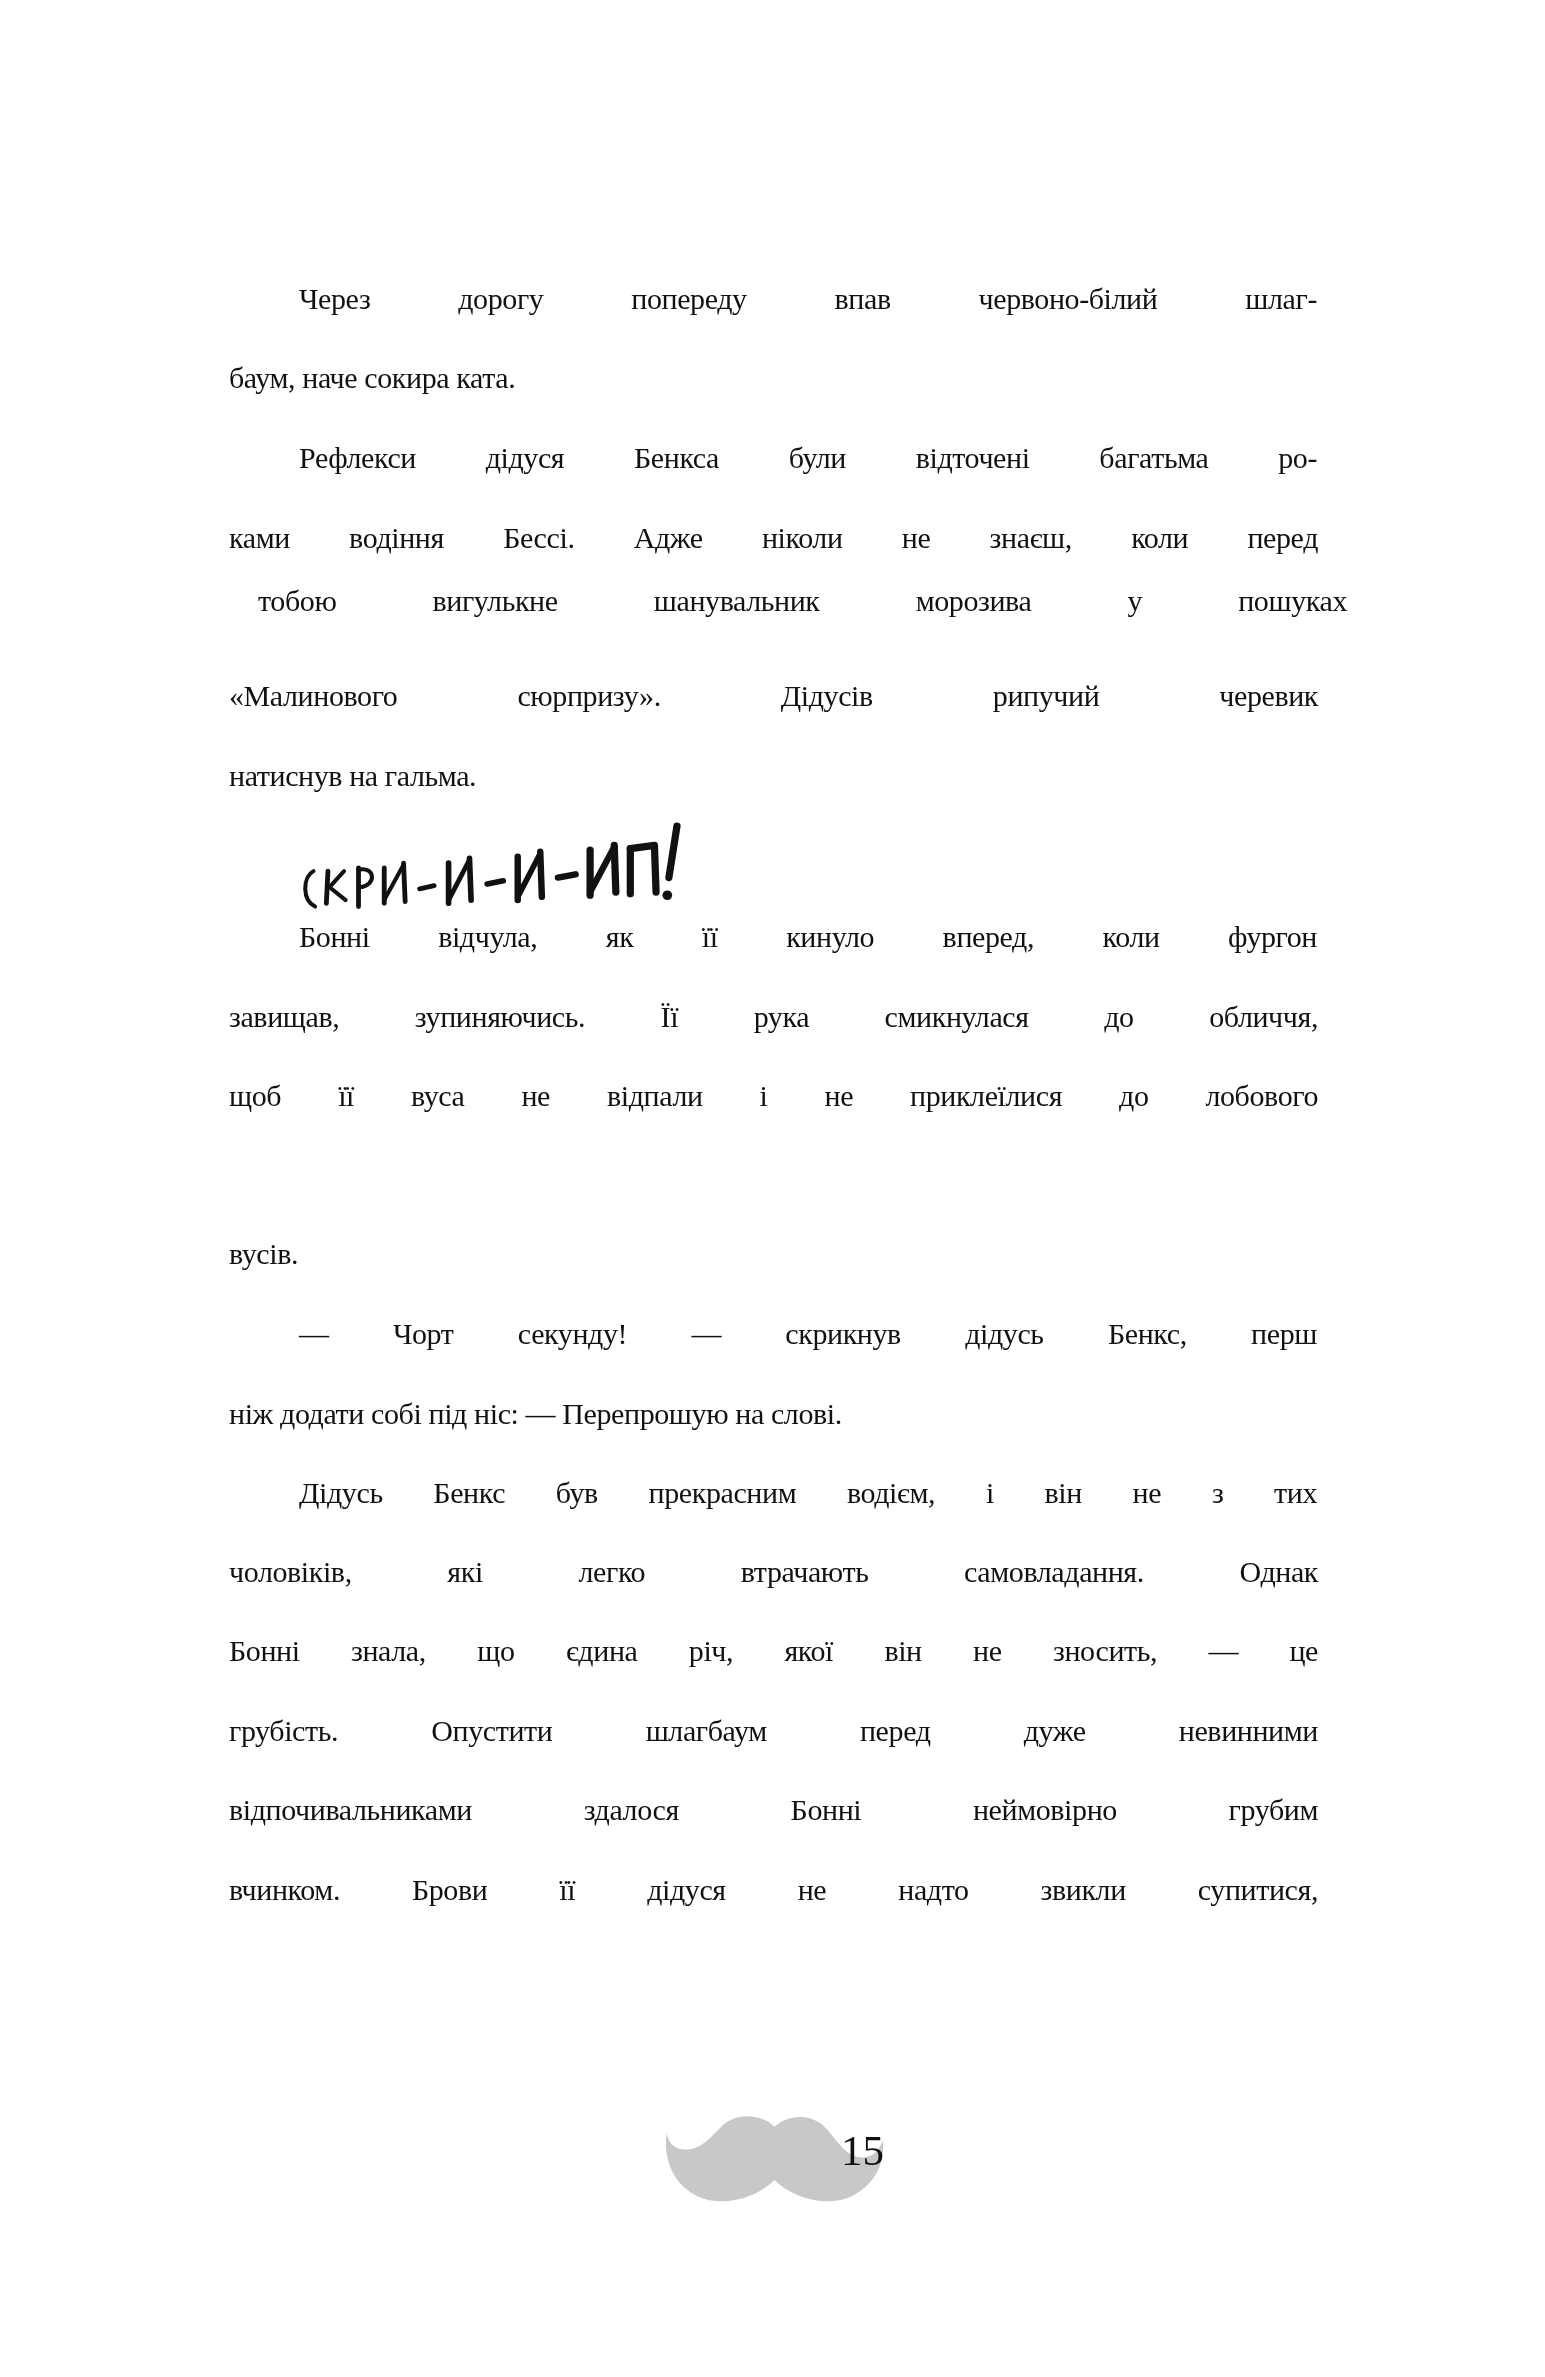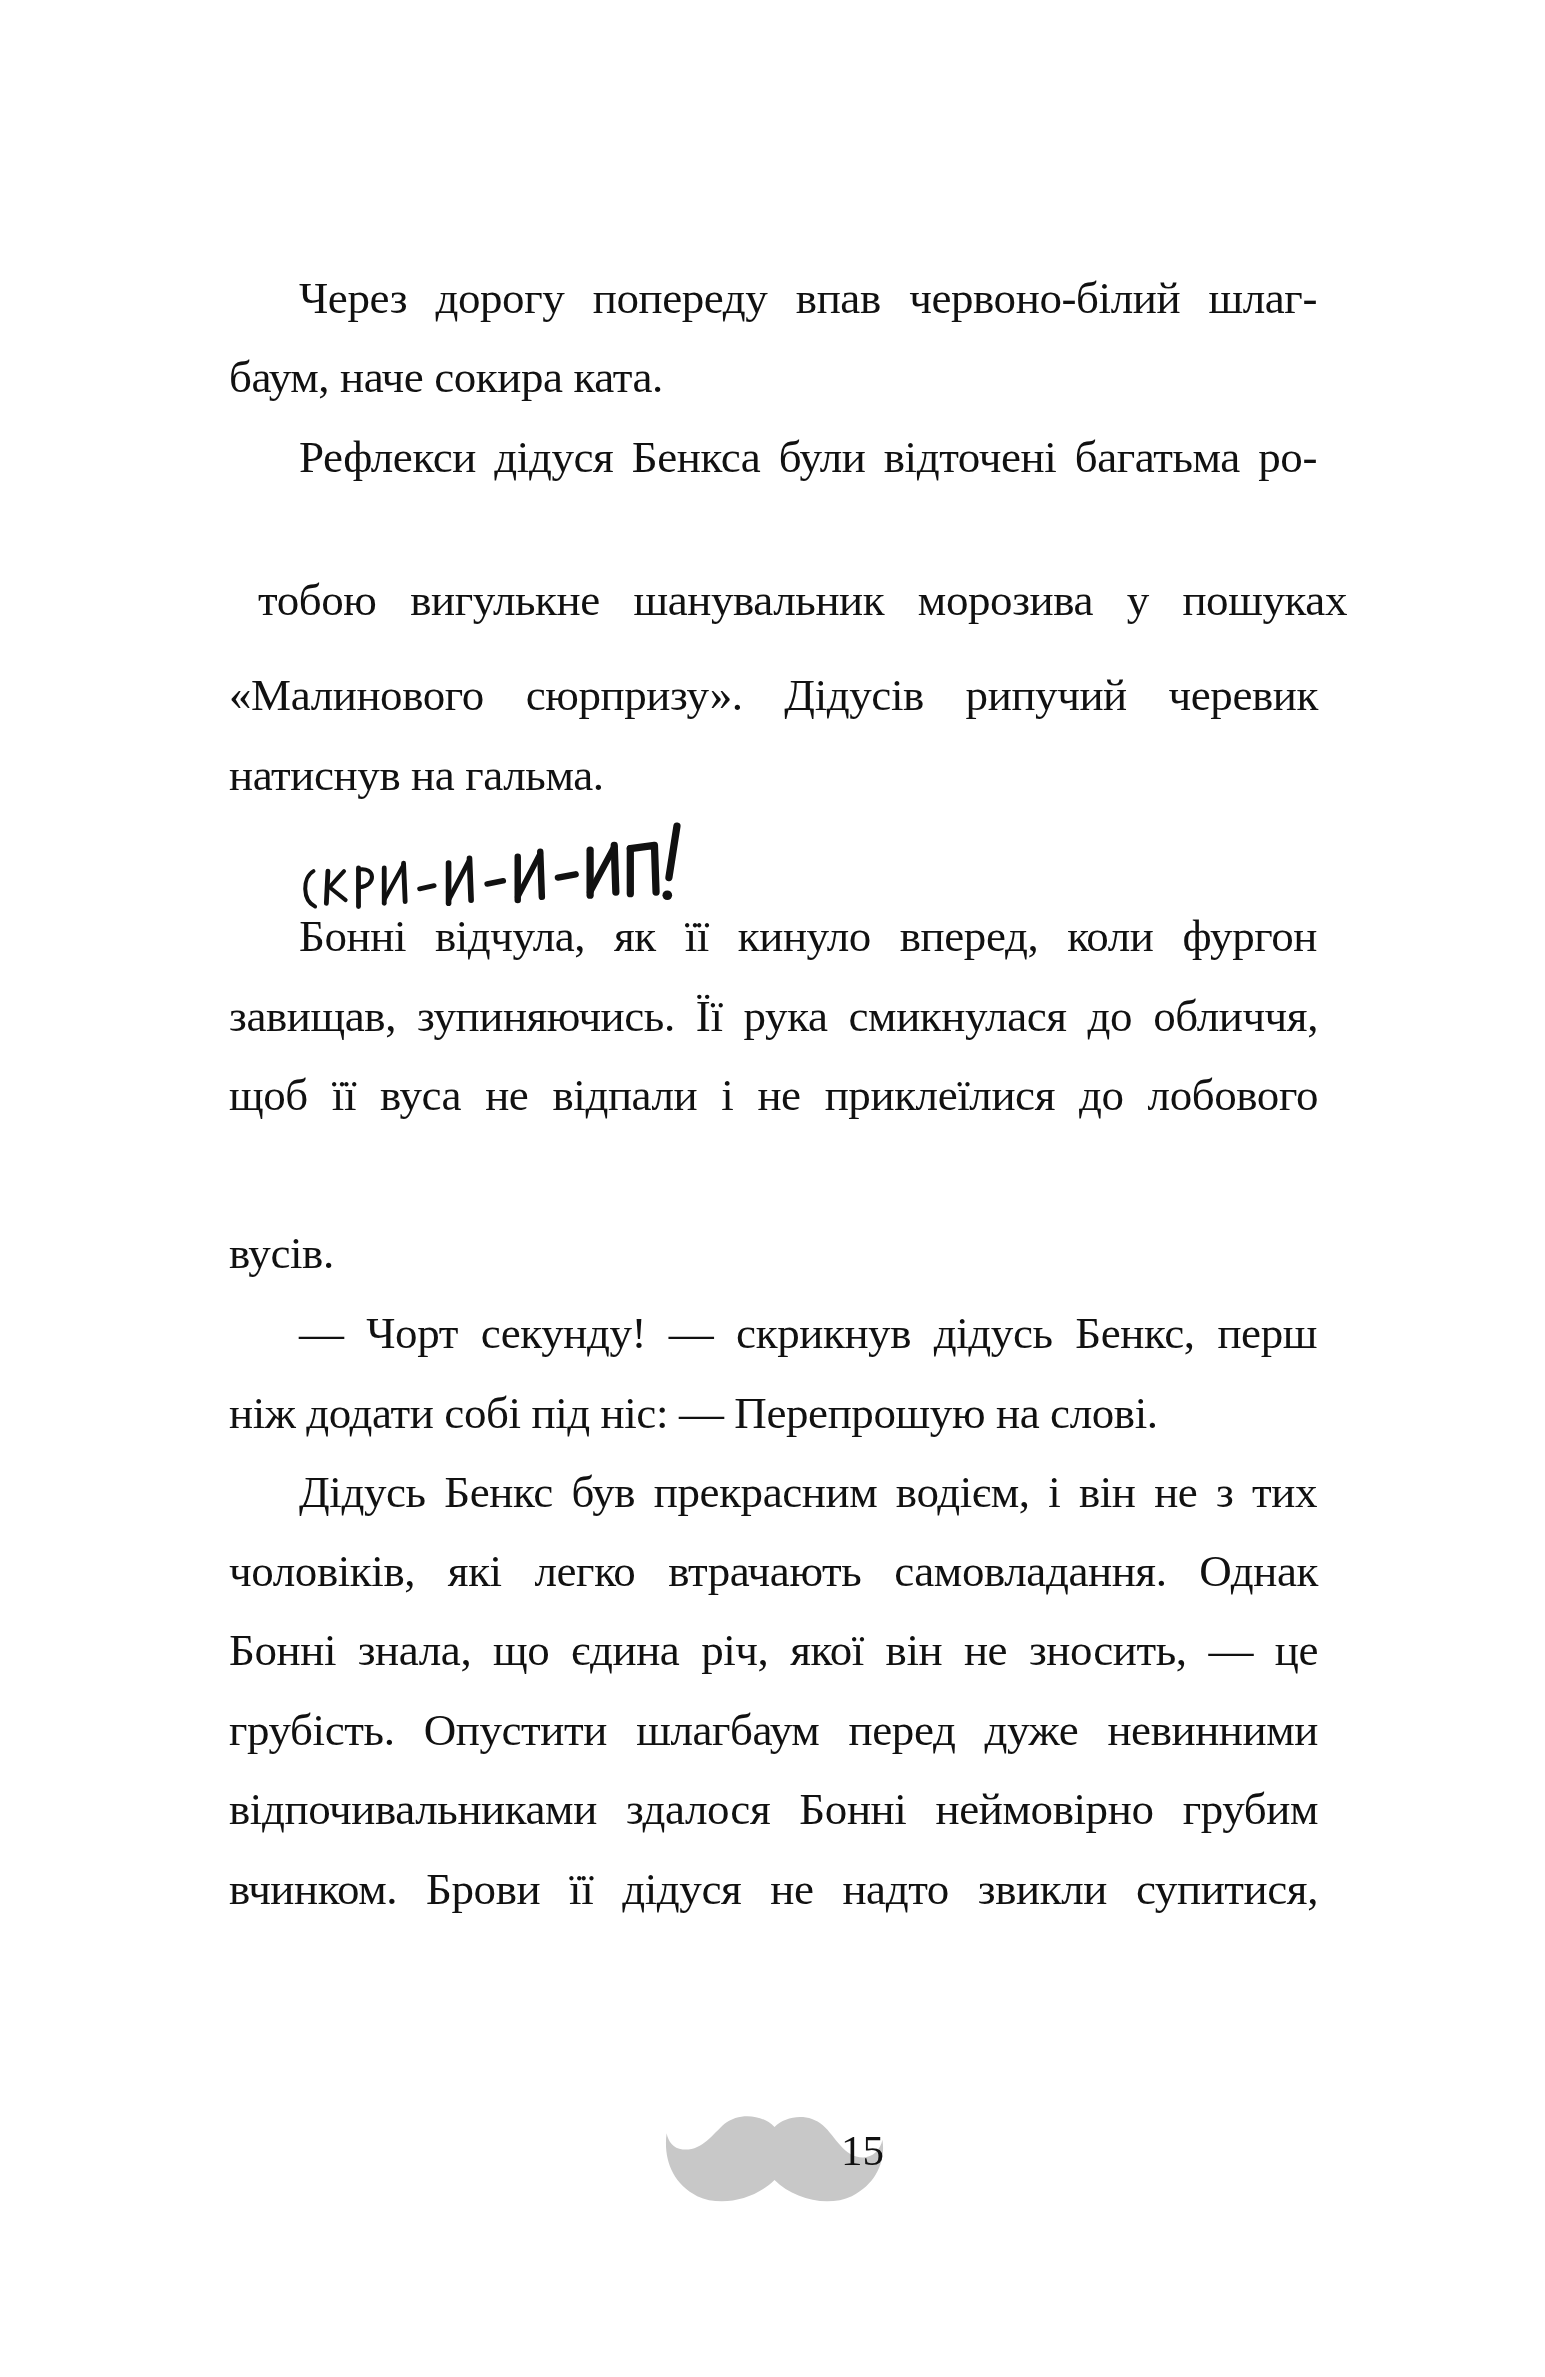--- a/index.html
+++ b/index.html
@@ -4,21 +4,21 @@
 <style>
   html, body { margin: 0; padding: 0; background: #ffffff; }
   body { width: 1546px; height: 2377px; position: relative; overflow: hidden; }
   .page { position: absolute; left: 0; top: 0; width: 1546px; height: 2377px; background: #ffffff; }
   .line {
     position: absolute;
     left: 229px;
     width: 1089px;
     height: 81px;
     font-family: "Liberation Serif", "DejaVu Serif", serif;
-    font-size: 45px;
+    font-size: 30px;
     line-height: 81px;
     color: #111111;
     white-space: nowrap;
     text-align: justify;
     text-align-last: justify;
     letter-spacing: -0.4px;
     transform-origin: left center;
   }
   .line.last { text-align-last: left; }
   .line.indent { left: 299px; width: 1018px; }
@@ -50,20 +50,21 @@
 </style>
 </head>
 <body>
 
 <div class="page">
 
   <div class="line indent" style="top: 258px; white-space: nowrap;">Через дорогу попереду впав червоно-білий шлаг-</div>
   <div class="line last" style="top: 337px; white-space: nowrap;">баум, наче сокира ката.</div>
 
   <div class="line indent" style="top: 417px; white-space: nowrap;">Рефлекси дідуся Бенкса були відточені багатьма ро-</div>
+  <div class="line" style="top: 497px; white-space: nowrap;">ками водіння Бессі. Адже ніколи не знаєш, коли перед</div>
   <div class="line" style="top: 560px; white-space: nowrap; margin-left: 29px;">тобою вигулькне шанувальник морозива у пошуках</div>
   <div class="line" style="top: 655px; white-space: nowrap;">«Малинового сюрпризу». Дідусів рипучий черевик</div>
   <div class="line last" style="top: 735px; white-space: nowrap;">натиснув на гальма.</div>
 
   <div class="sfx" aria-label="СКРИ-И-И-ИП!">
     <svg viewBox="0 0 480 110">
       <g fill="none" stroke="#111" stroke-linecap="round" stroke-linejoin="round">
 
         <path d="M18 62 C4 70 4 98 20 106" stroke-width="5"></path>
 

